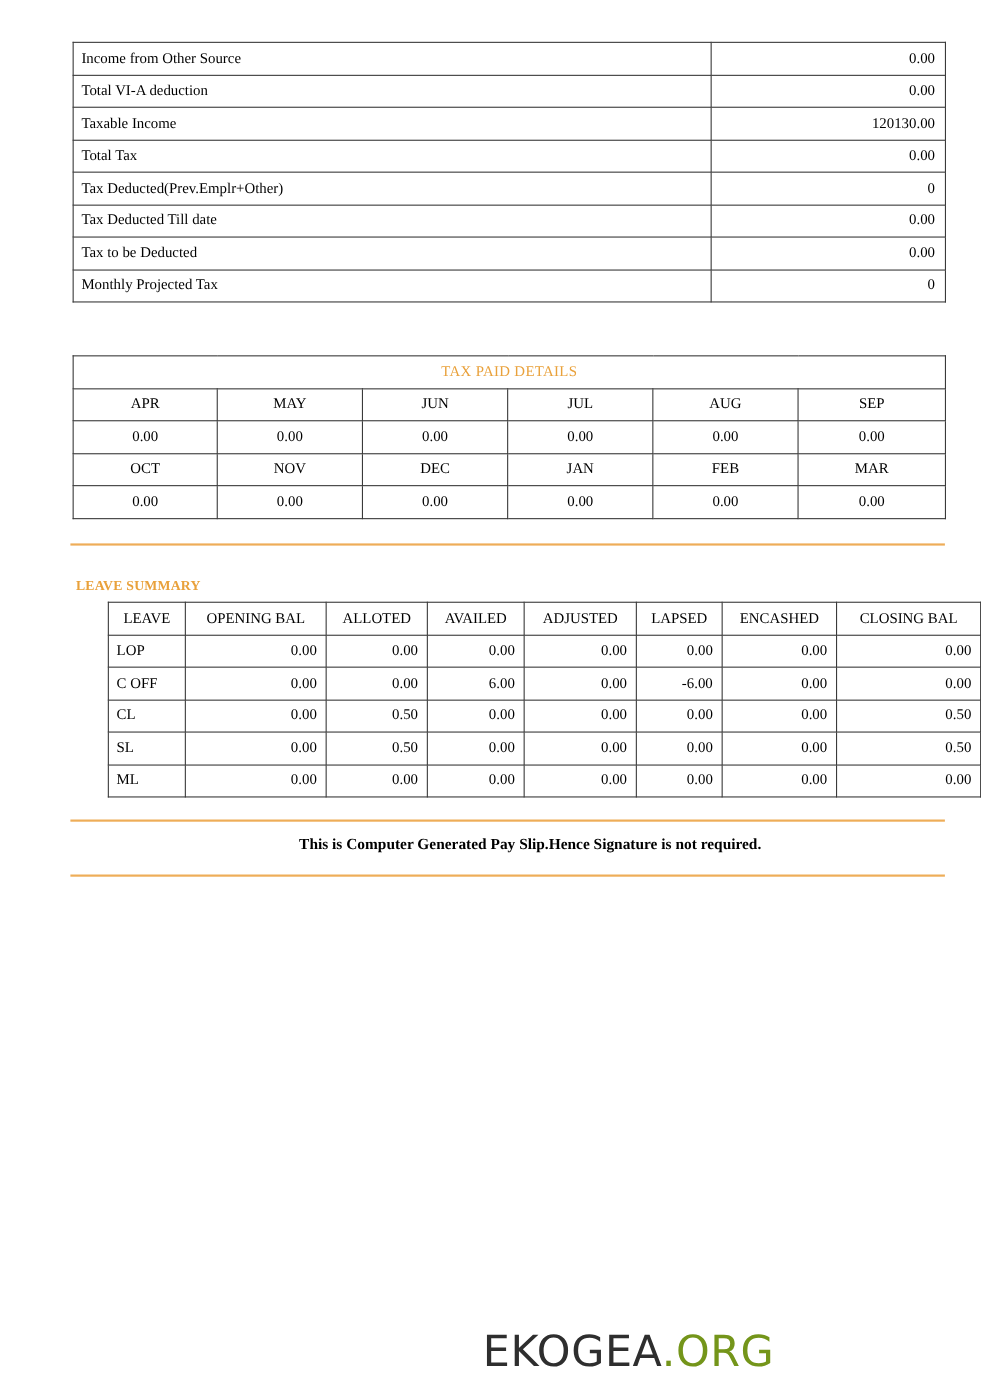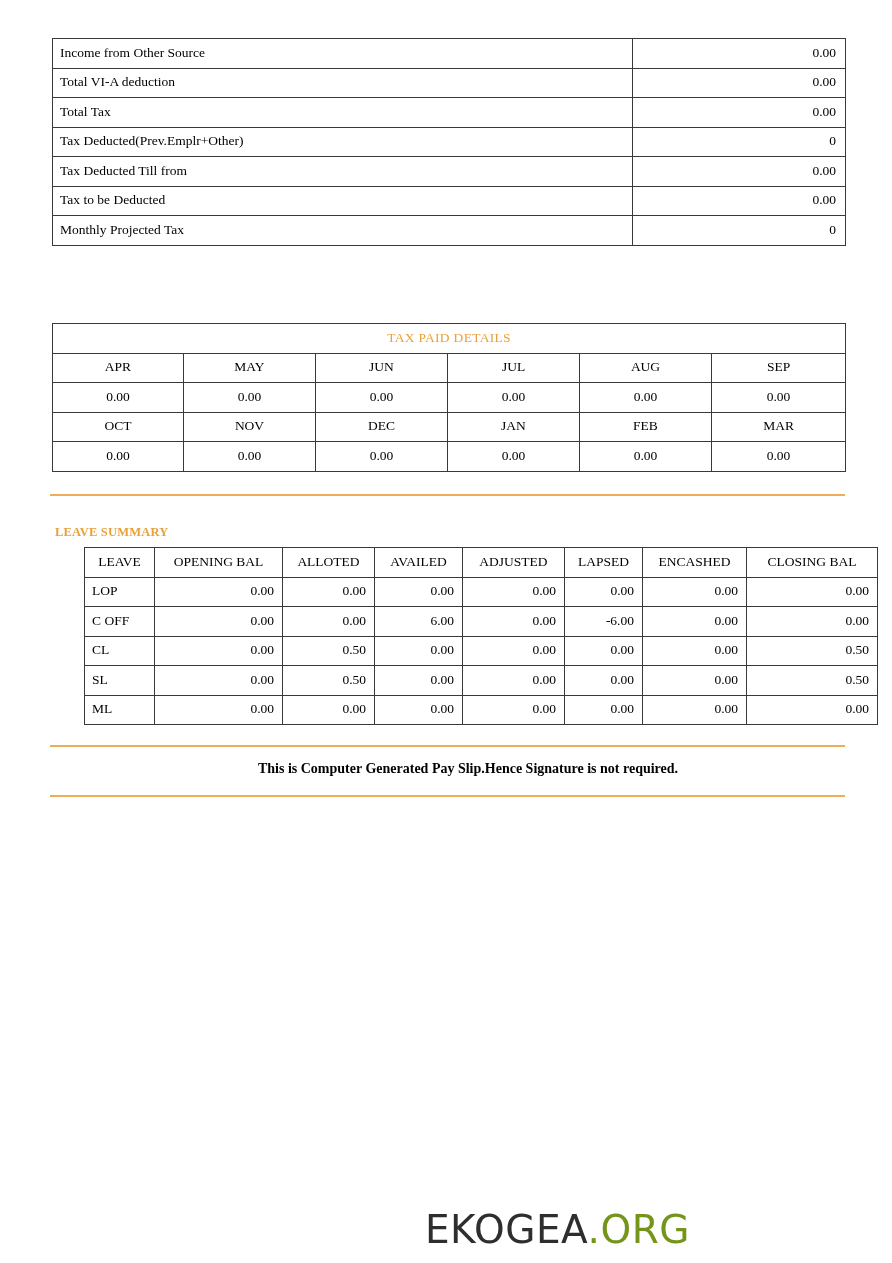--- a/index.html
+++ b/index.html
@@ -12,21 +12,21 @@
     width: 892px;
     height: 1263px;
     position: relative;
     font-family: "Liberation Serif", "DejaVu Serif", serif;
     color: #000000;
     overflow: hidden;
   }
 
   .page {
     position: absolute;
-    left: 2px; top: 0;
+    left: 16px; top: 0;
     width: 710px;
     height: 1263px;
   }
 
   
   table.grid {
     border-collapse: collapse;
     table-layout: fixed;
     border: 1.5px solid #2b2b2b;
   }
@@ -163,29 +163,33 @@
     <tbody id="tax-summary-body">
         <tr>
           <td class="lbl">Income from Other Source</td>
           <td class="val">0.00</td>
         </tr>
         <tr>
           <td class="lbl">Total VI-A deduction</td>
           <td class="val">0.00</td>
         </tr>
         <tr>
+          <td class="lbl">Taxable Income</td>
+          <td class="val">120130.00</td>
+        </tr>
+        <tr>
           <td class="lbl">Total Tax</td>
           <td class="val">0.00</td>
         </tr>
         <tr>
           <td class="lbl">Tax Deducted(Prev.Emplr+Other)</td>
           <td class="val">0</td>
         </tr>
         <tr>
-          <td class="lbl">Tax Deducted Till from</td>
+          <td class="lbl">Tax Deducted Till date</td>
           <td class="val">0.00</td>
         </tr>
         <tr>
           <td class="lbl">Tax to be Deducted</td>
           <td class="val">0.00</td>
         </tr>
         <tr>
           <td class="lbl">Monthly Projected Tax</td>
           <td class="val">0</td>
         </tr>

